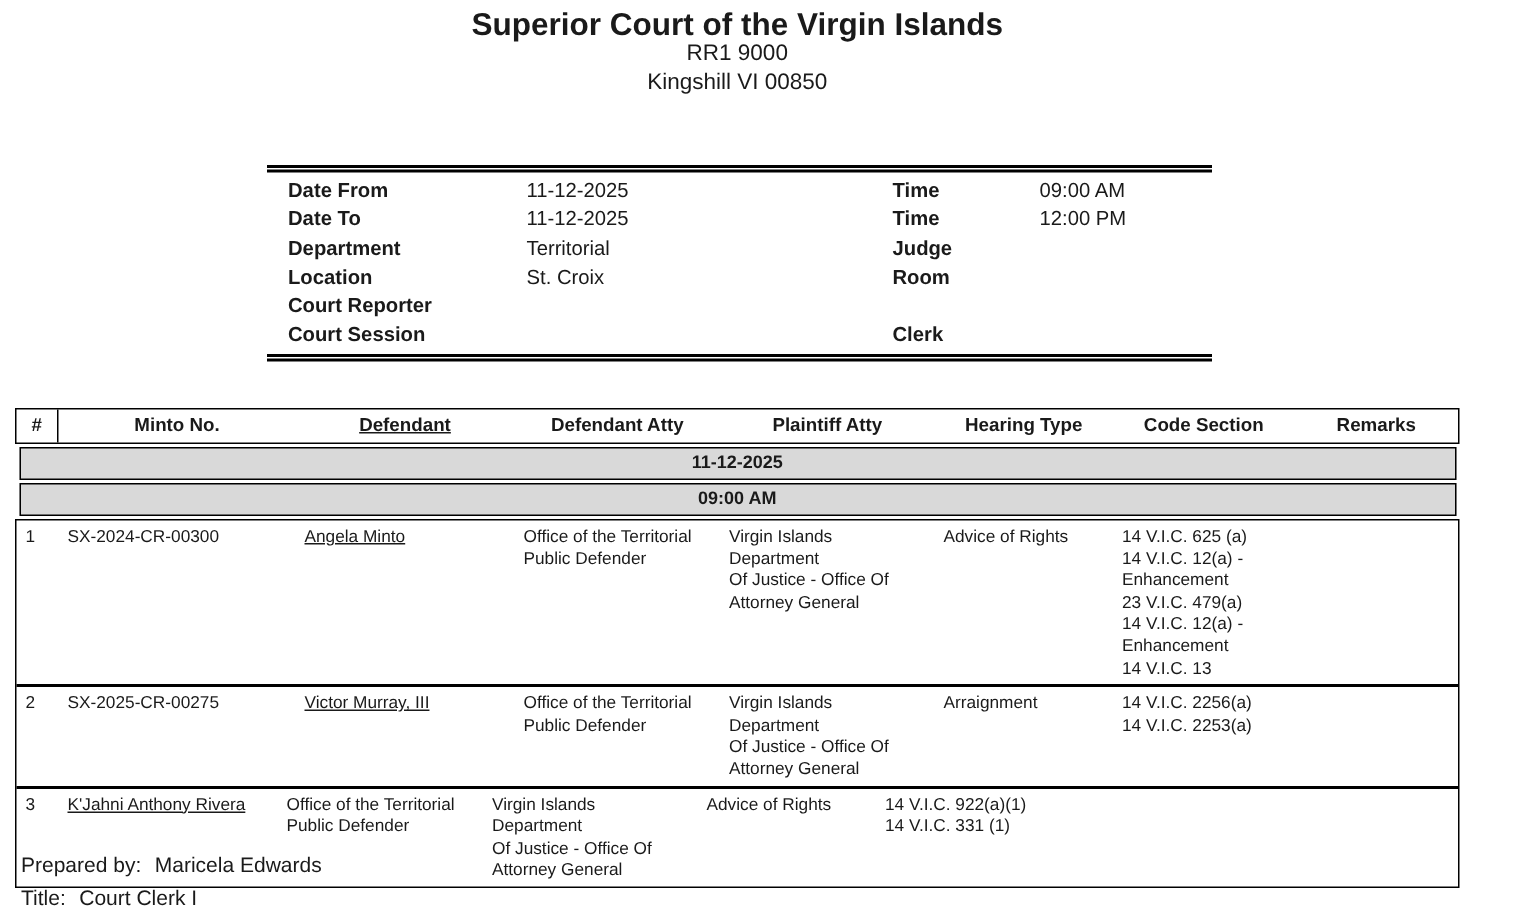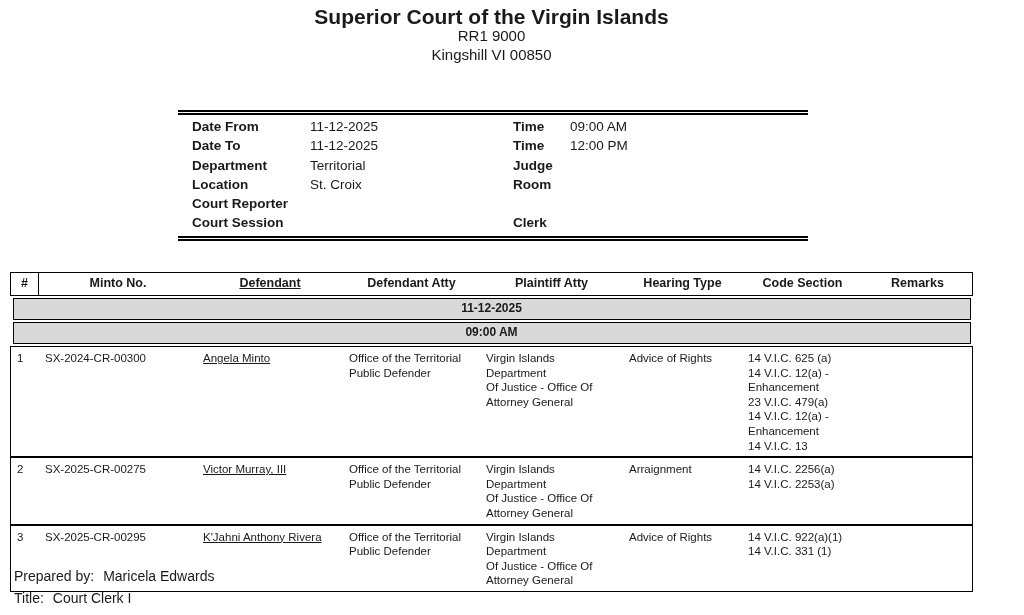--- a/index.html
+++ b/index.html
@@ -21,21 +21,21 @@
   .court-name { font-weight: bold; font-size: 21px; }
 
   
   .info-block {
     position: absolute; top: 110px; left: 178px; width: 630px;
     border-top: 5px double #000;
     border-bottom: 5px double #000;
     padding: 2px 0 3px 14px;
     font-size: 13.5px;
   }
-  .info-row { display: grid; grid-template-columns: 118px 203px 57px auto; line-height: 19.3px; }
+  .info-row { display: grid; grid-template-columns: 118px 203px 57px auto; line-height: 19.3px; gap: 41px; }
   .info-label { font-weight: bold; }
   .info-value { }
 
   
   .cal-table { position: absolute; top: 272px; left: 10px; width: 963px; }
   .cell { padding: 4px 6px 3px 6px; white-space: pre-line; overflow: hidden; }
   .c0 { width: 28px;  flex: none; }
   .c1 { width: 158px; flex: none; }
   .c2 { width: 146px; flex: none; text-decoration: underline; }
   .c3 { width: 137px; flex: none; }
@@ -173,21 +173,20 @@
 Of Justice - Office Of
 Attorney General</div>
         <div class="cell c5">Arraignment</div>
         <div class="cell c6">14 V.I.C. 2256(a)
 14 V.I.C. 2253(a)</div>
         <div class="cell c7"></div>
       </div>
 
       <div class="cal-row row-short">
         <div class="cell c0">3</div>
-        <div class="cell c1">SX-2025-CR-00295</div>
         <div class="cell c2">K'Jahni Anthony Rivera</div>
         <div class="cell c3">Office of the Territorial
 Public Defender</div>
         <div class="cell c4">Virgin Islands Department
 Of Justice - Office Of
 Attorney General</div>
         <div class="cell c5">Advice of Rights</div>
         <div class="cell c6">14 V.I.C. 922(a)(1)
 14 V.I.C. 331 (1)</div>
         <div class="cell c7"></div>

